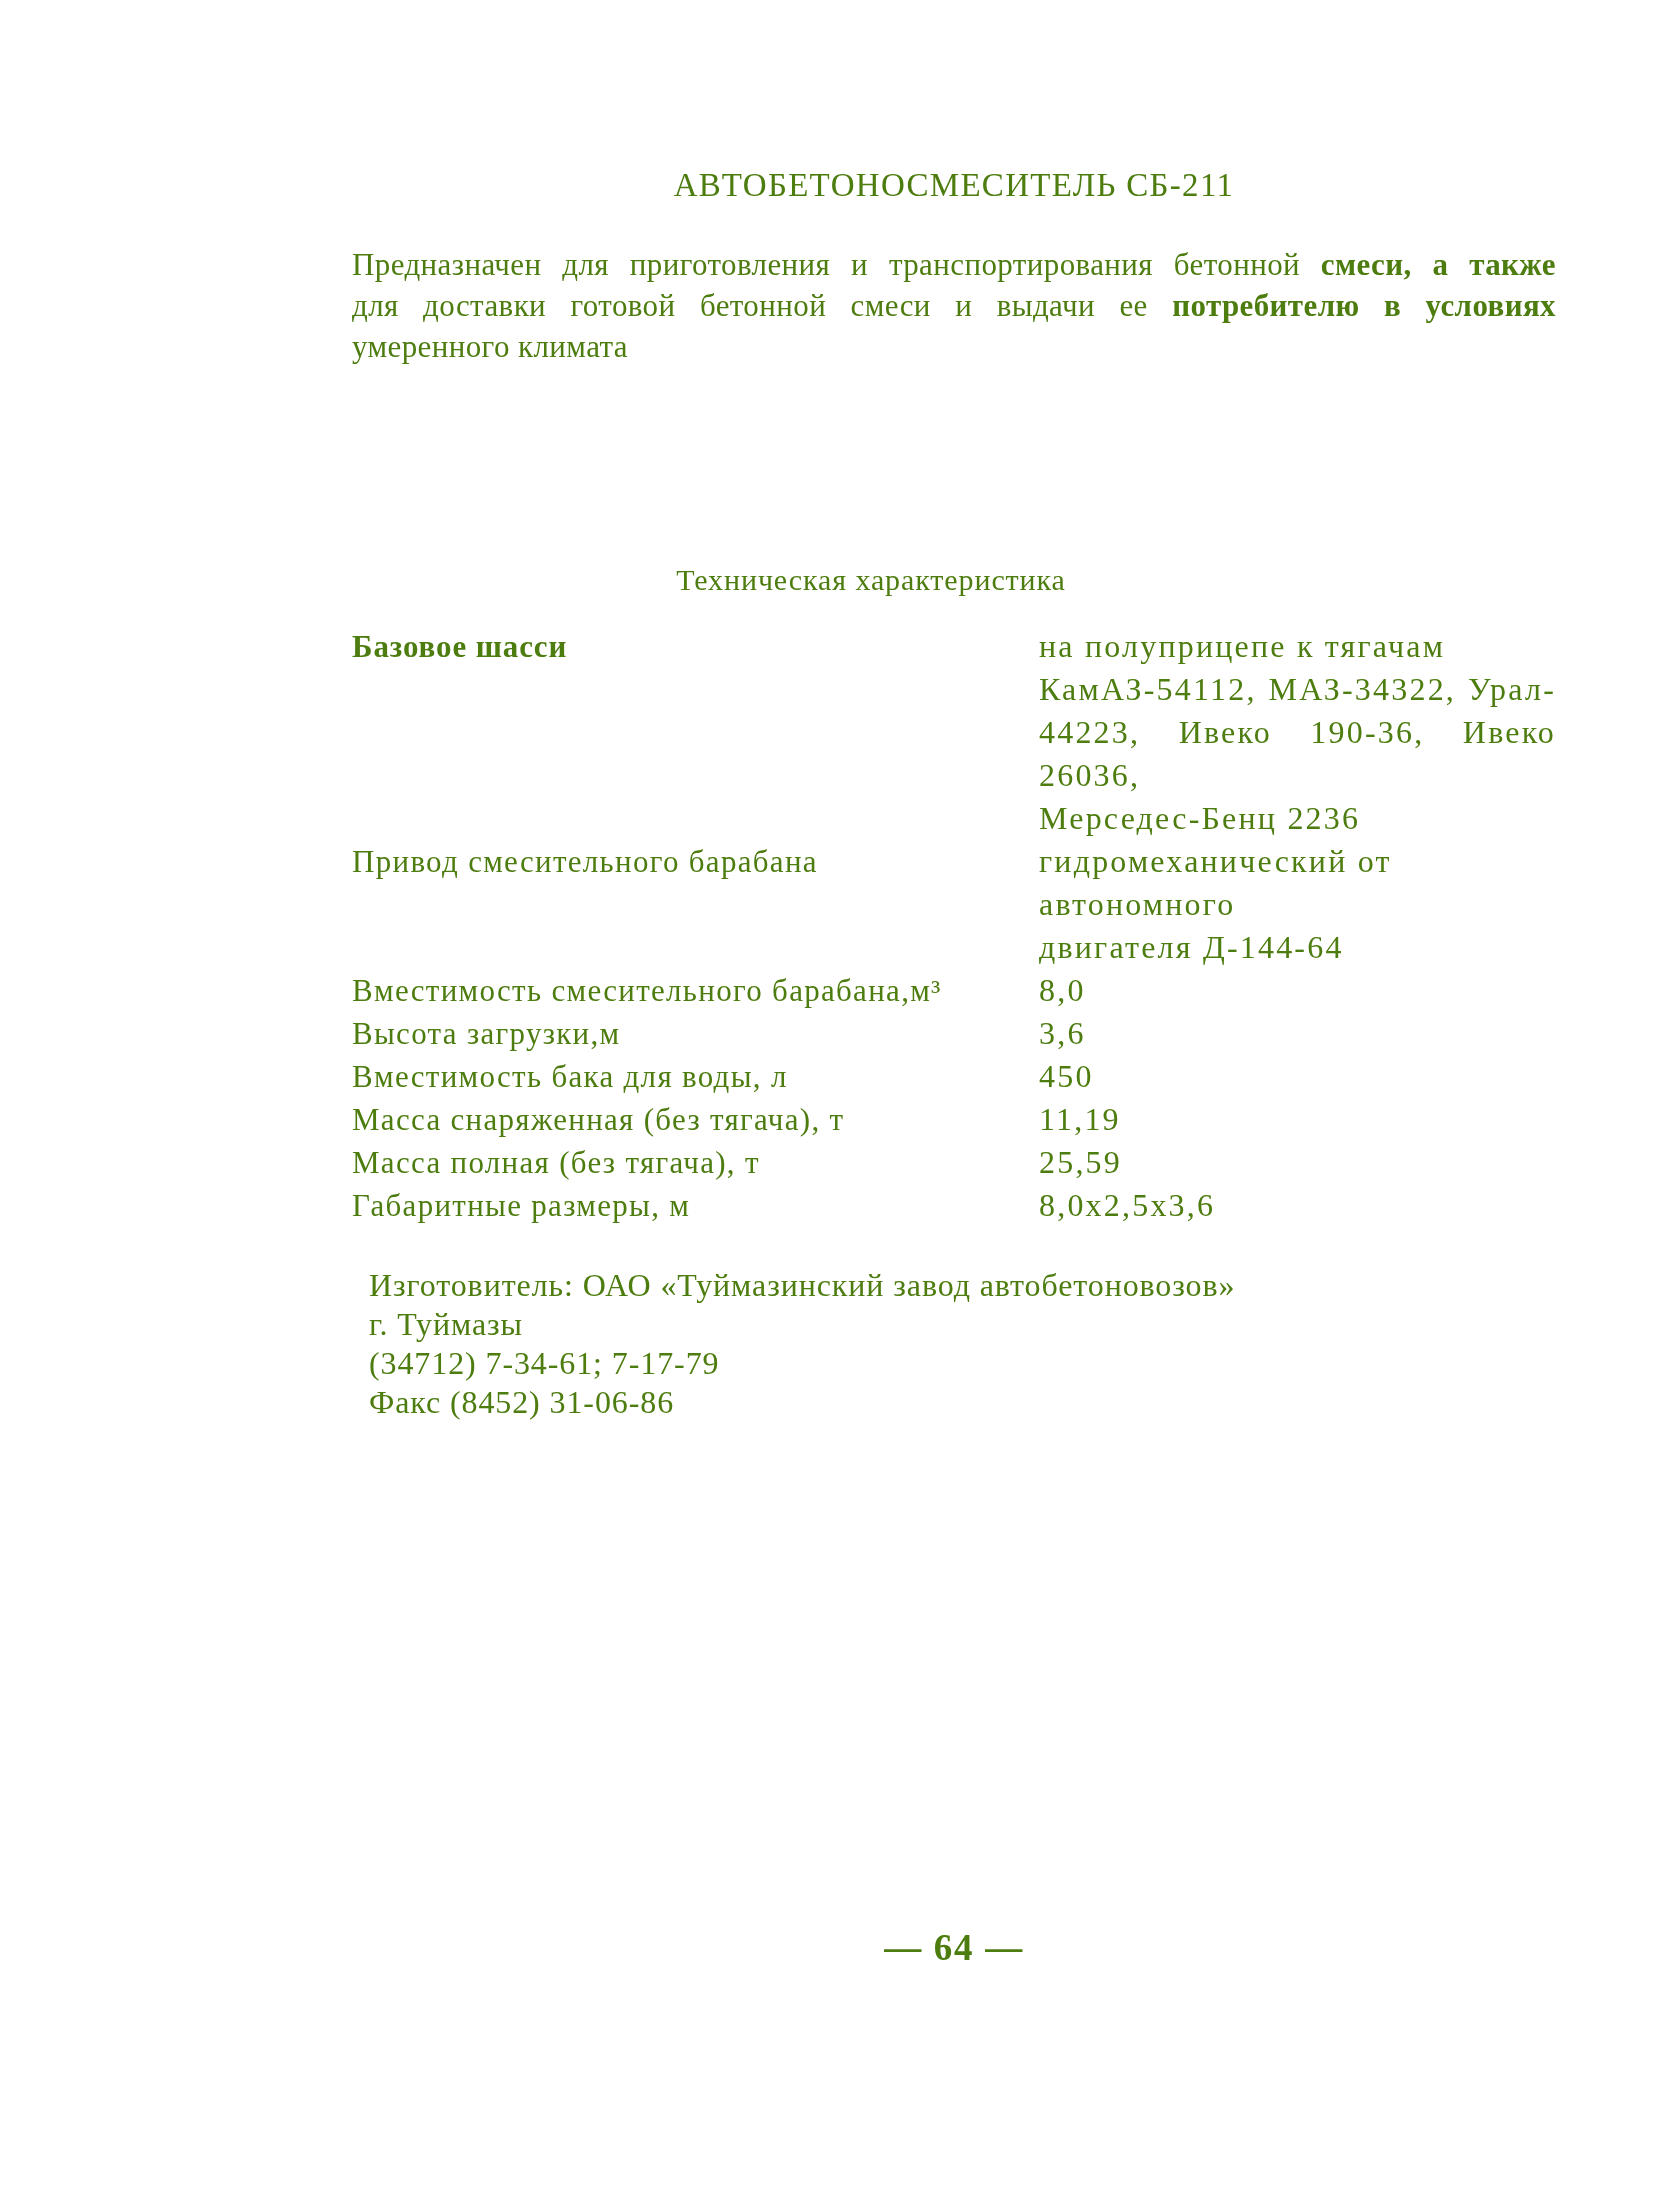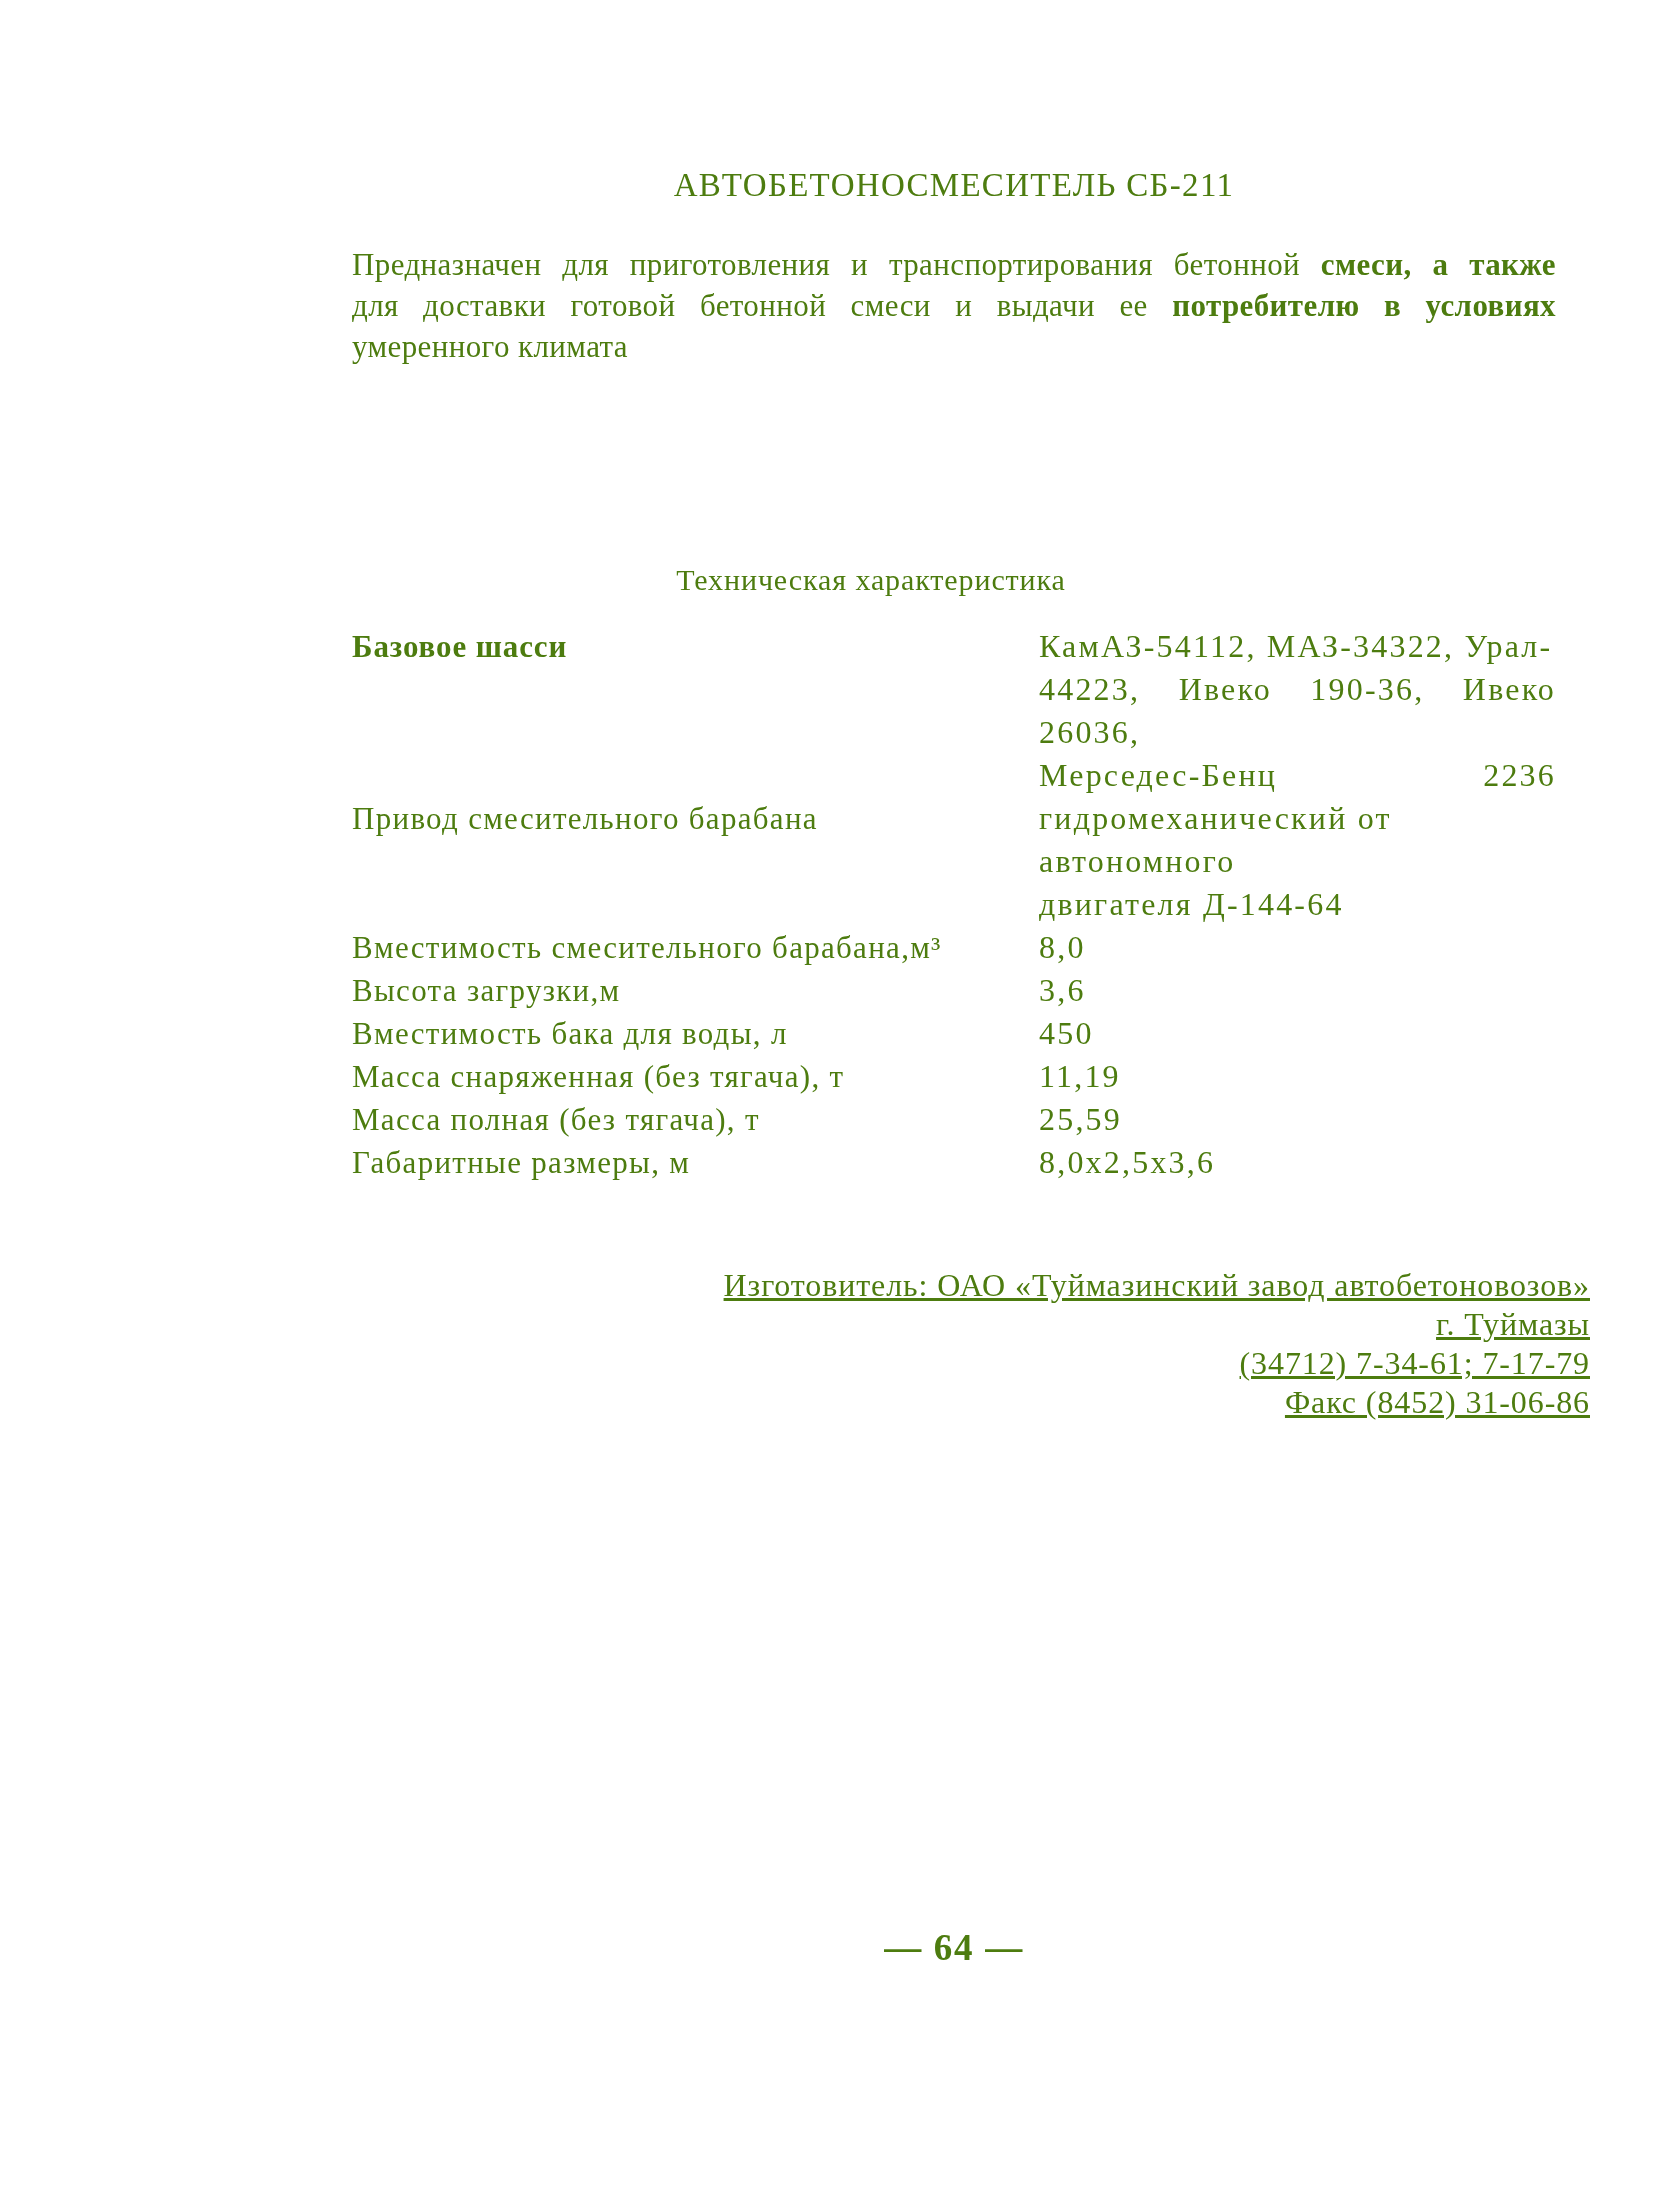--- a/index.html
+++ b/index.html
@@ -46,26 +46,25 @@
   .spec-row { display: flex; align-items: flex-start; gap: 48px; }
   .spec-label { flex: none; width: 639px; letter-spacing: 1.3px; }
   .spec-label.bold { font-weight: bold; letter-spacing: 0.9px; }
   .spec-value { flex: 1; font-size: 32px; letter-spacing: 2.2px; }
   .spec-row:first-child .val-line:nth-child(2),
   .spec-row:first-child .val-line:nth-child(3) {
     text-align: justify; text-align-last: justify;
   }
   .manufacturer {
     position: absolute;
-    left: 386px; top: 1266px; width: 1204px;
-    text-align: right;
+    left: 369px; top: 1266px; width: 1204px;
+    text-align: left;
     font-size: 32px;
     line-height: 39px;
     letter-spacing: 0.9px;
-    text-decoration: underline;
   }
   .page-number {
     position: absolute;
     left: 352px; top: 1926px; width: 1204px;
     text-align: center;
     font-size: 37px;
     font-weight: bold;
     letter-spacing: 1.7px;
     font-family: Liberation Serif, serif;
   }
@@ -84,20 +83,21 @@
   </div>
 
   <div class="section-heading-wrap">
     <span class="shift">Техническая характеристика</span>
   </div>
 
   <div class="spec-table">
   <div class="spec-row">
     <div class="spec-label bold">Базовое шасси</div>
     <div class="spec-value">
+          <div class="val-line">на полуприцепе к тягачам</div>
           <div class="val-line">КамАЗ-54112, МАЗ-34322, Урал-</div>
           <div class="val-line">44223, Ивеко 190-36, Ивеко 26036,</div>
           <div class="val-line">Мерседес-Бенц 2236</div>
         </div>
   </div>
 
 
   <div class="spec-row">
     <div class="spec-label">Привод смесительного барабана</div>
     <div class="spec-value">

